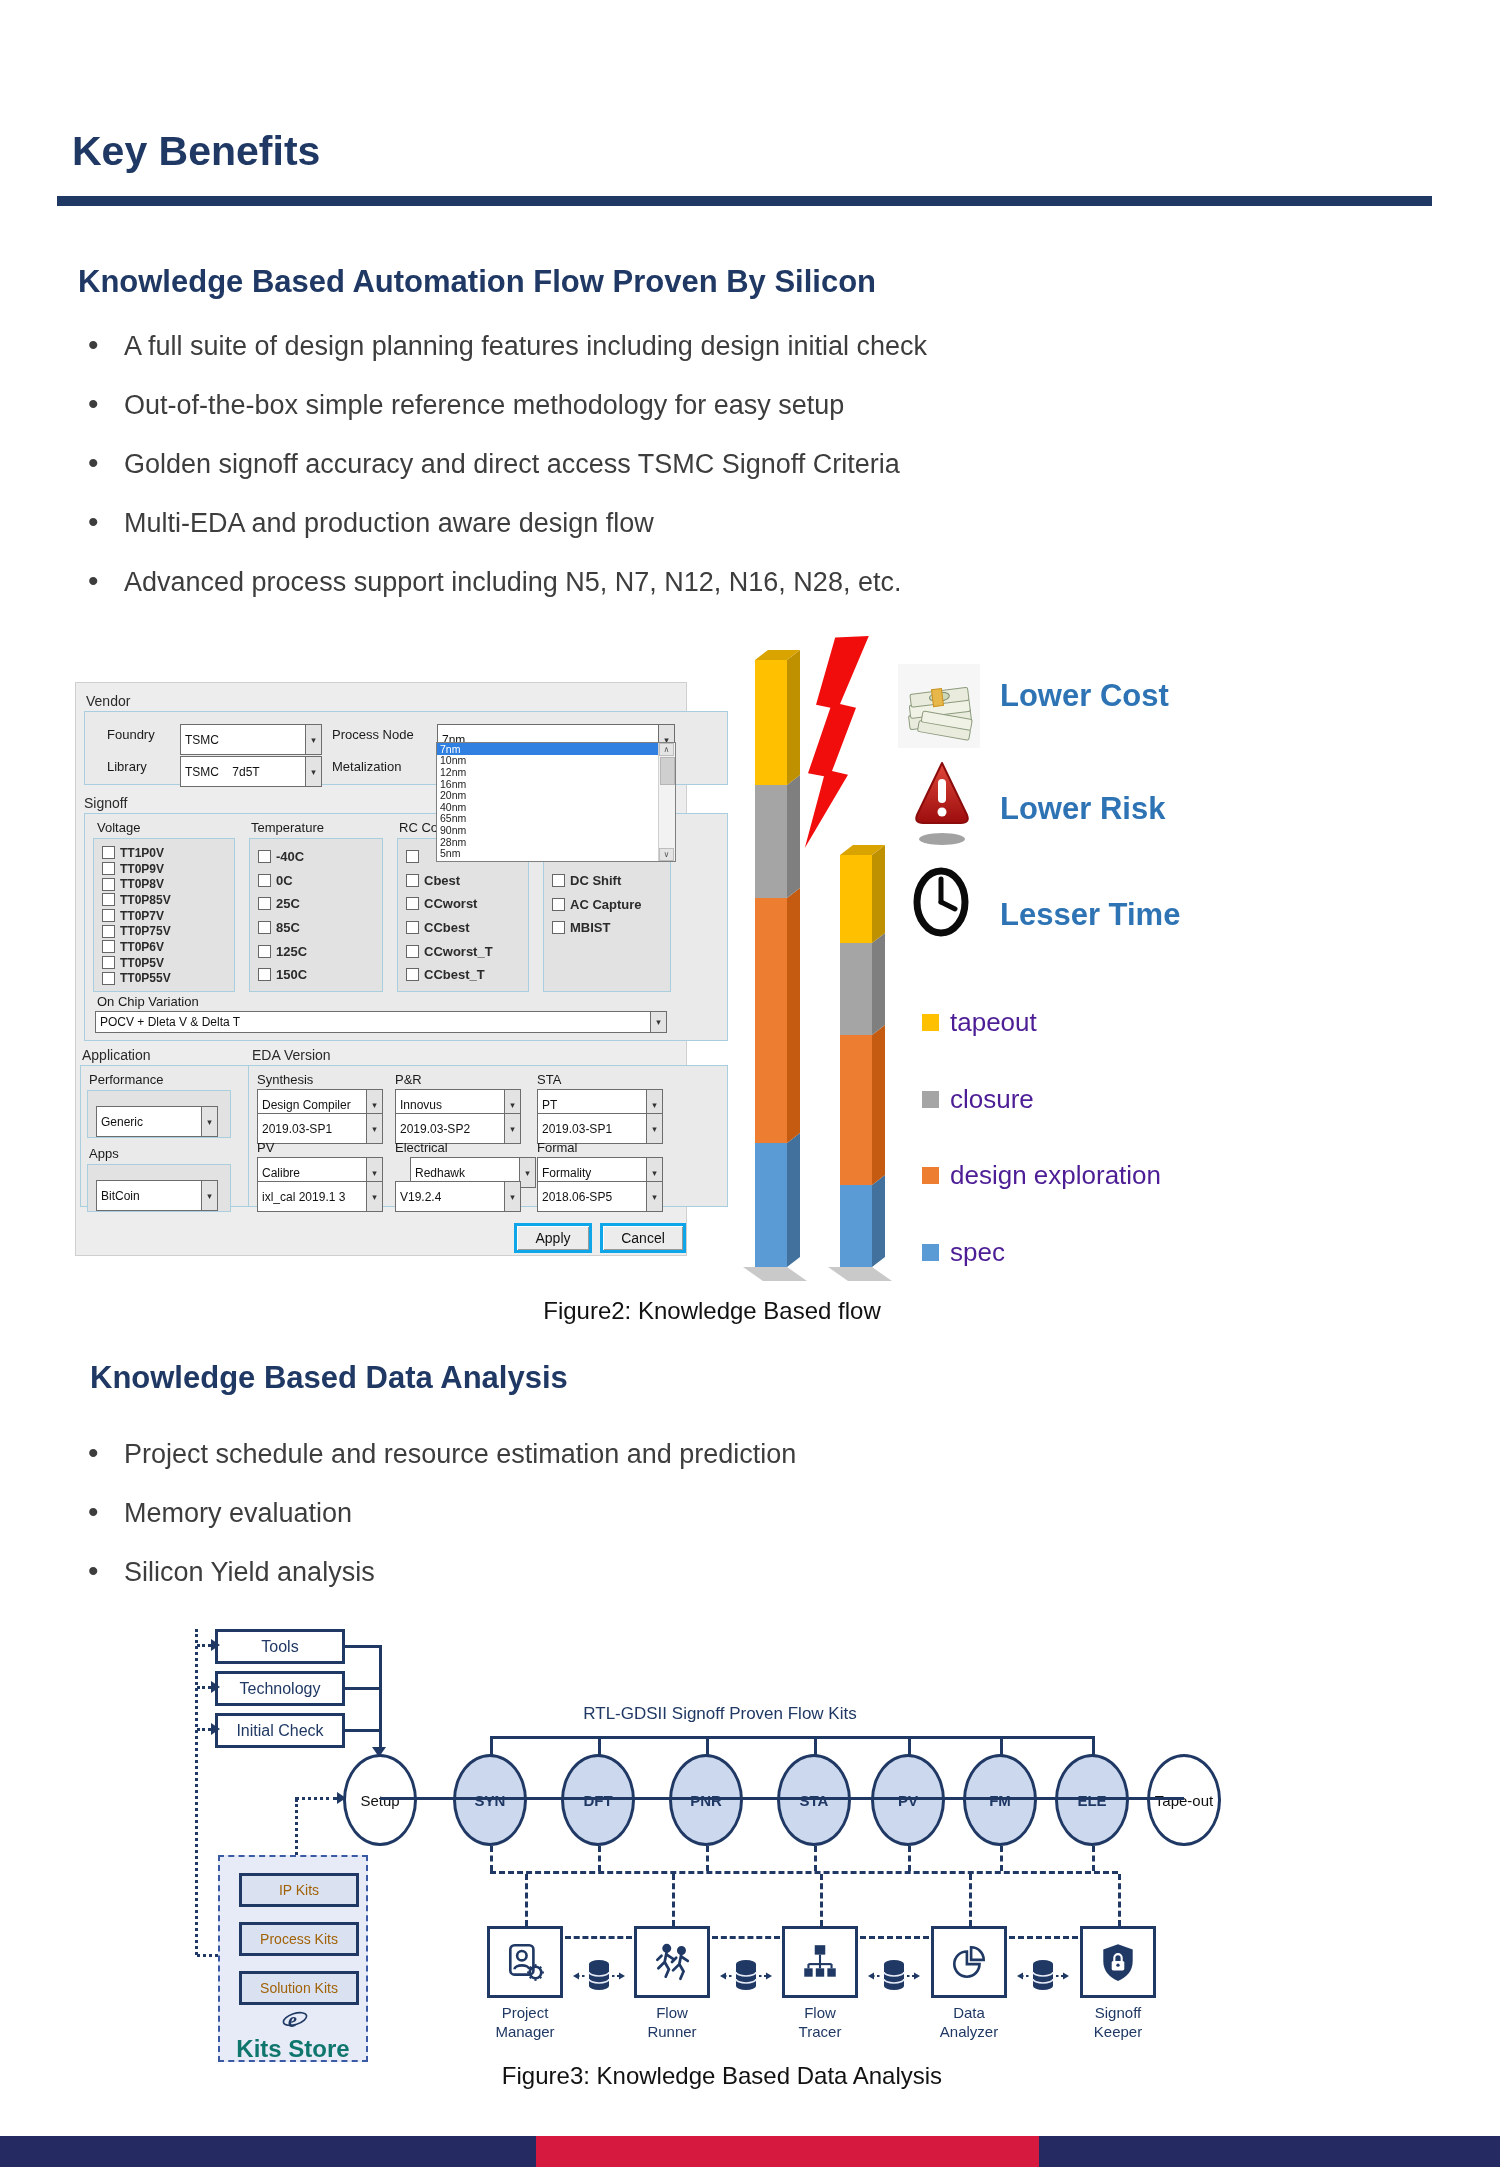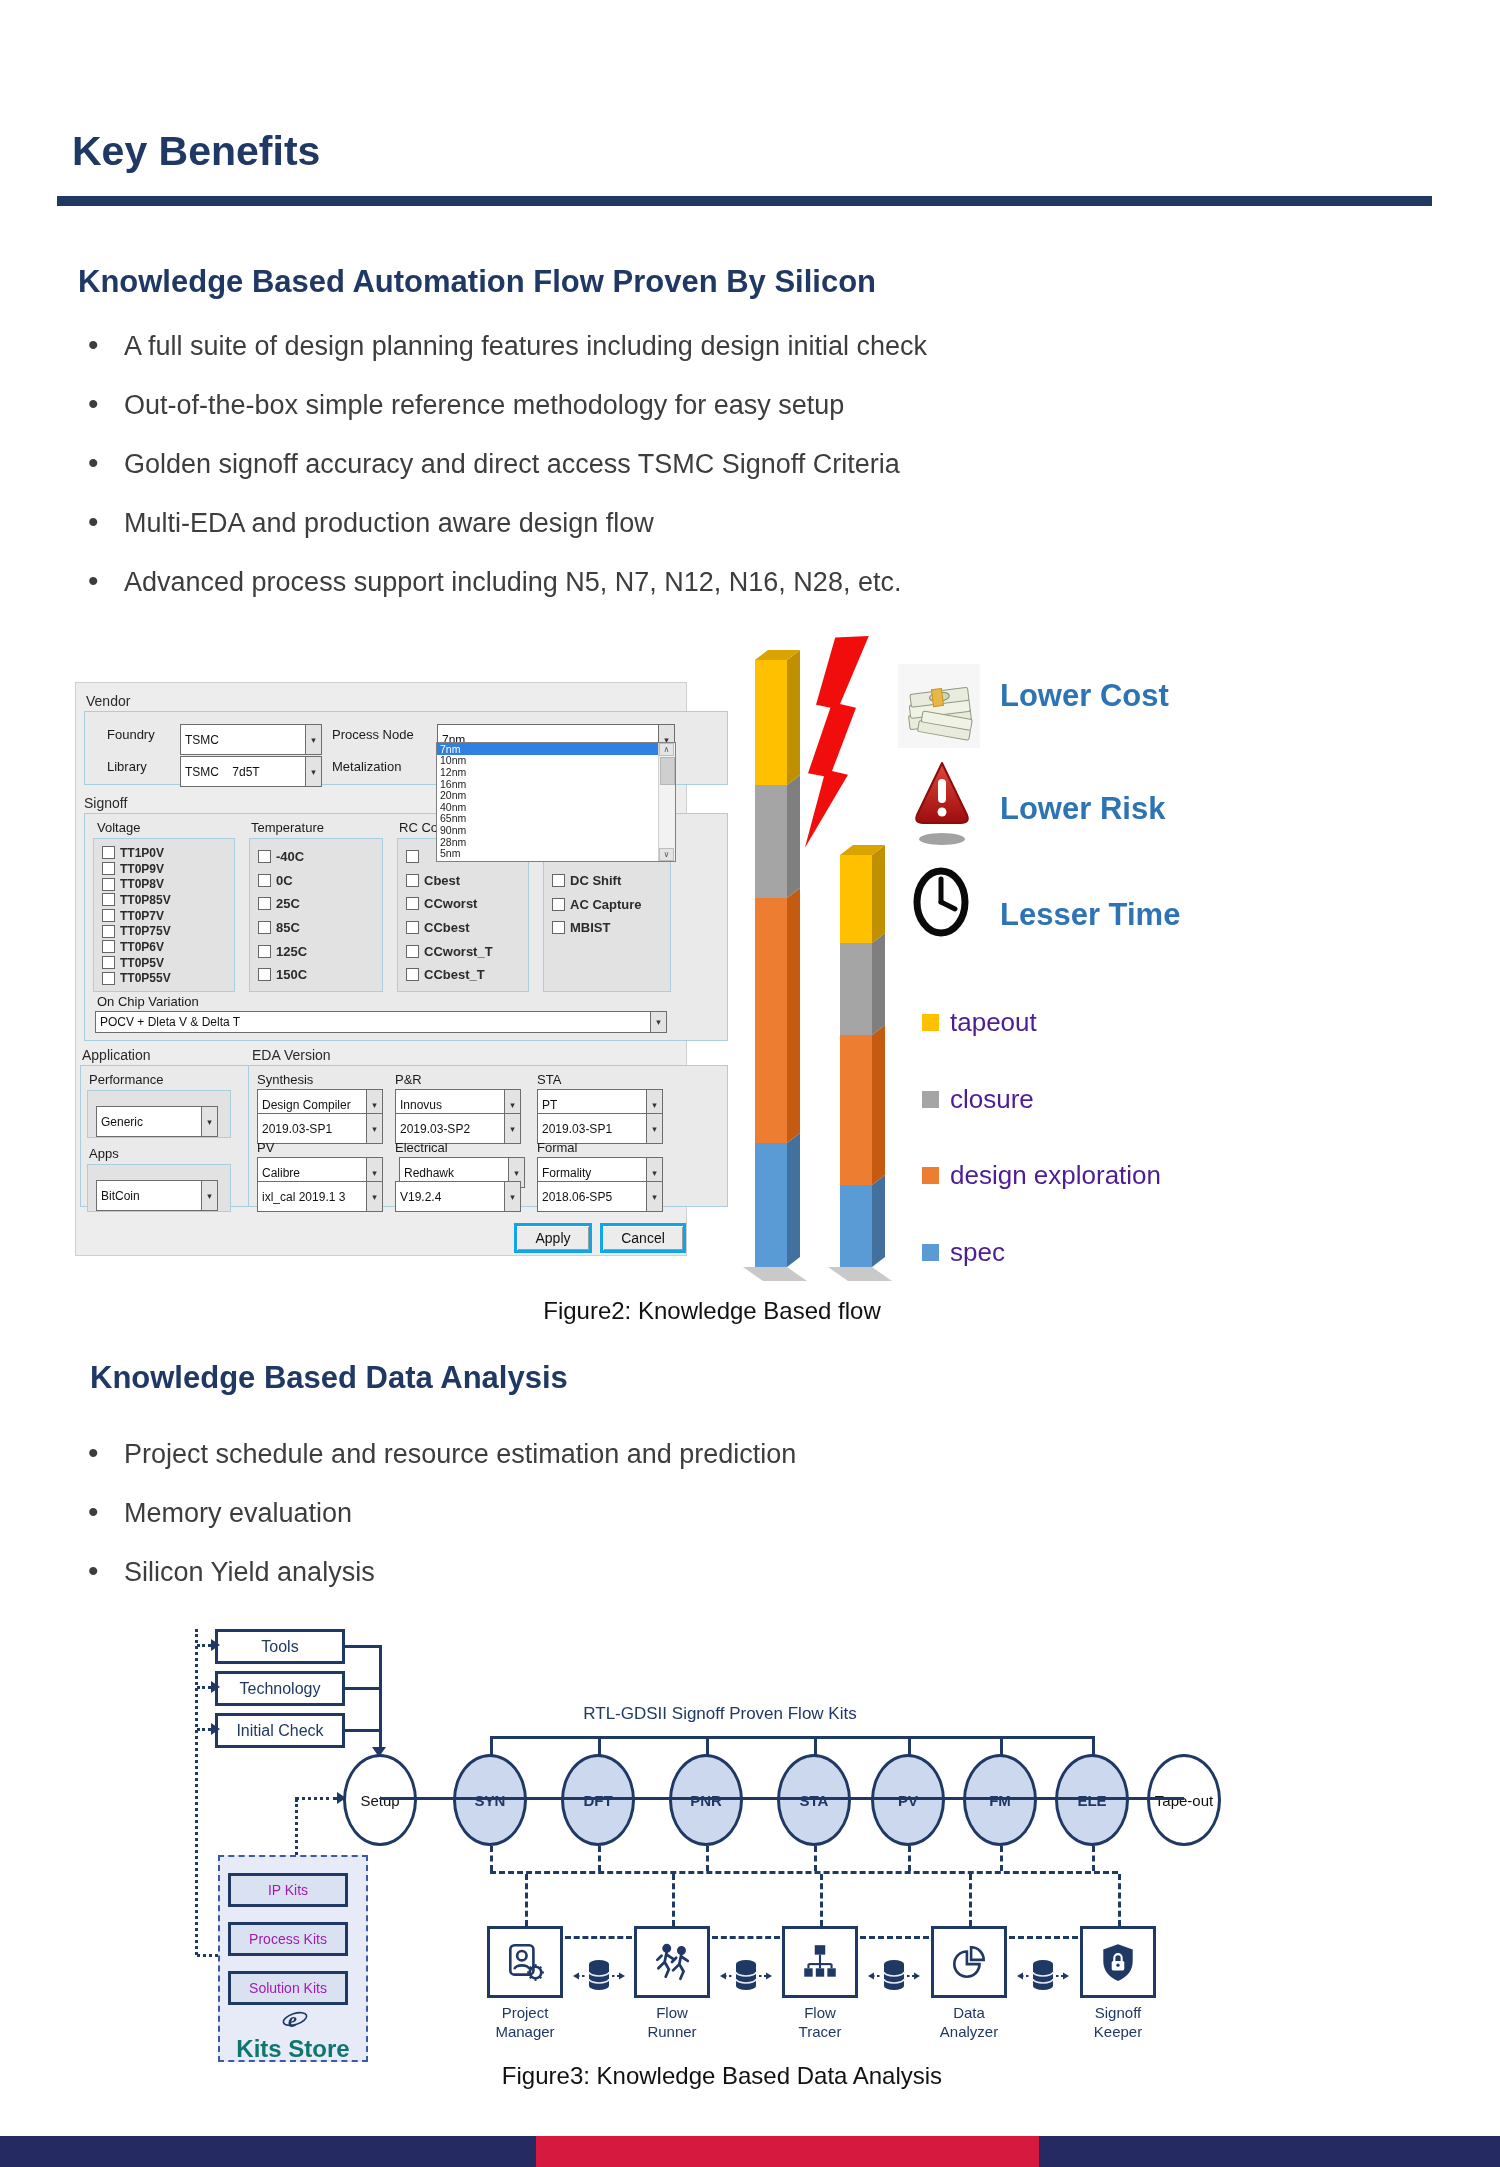--- a/index.html
+++ b/index.html
@@ -54,22 +54,22 @@
   
   .inbox{position:absolute;left:215px;width:130px;height:35px;border:3px solid #1f3864;background:#fff;
          display:flex;align-items:center;justify-content:center;font-size:16px;color:#1f3864;box-sizing:border-box;}
   #banner{position:absolute;left:430px;top:1704px;width:580px;text-align:center;font-size:17px;color:#1f3864;}
   .stage{position:absolute;top:1754px;width:74px;height:92px;border-radius:50%;border:3px solid #1f3864;
          background:#ccd8ed;display:flex;align-items:center;justify-content:center;
          font-size:15px;color:#1f3864;font-weight:bold;box-sizing:border-box;}
   .stage.white{background:#fff;color:#111;font-weight:normal;}
   #kitsbox{position:absolute;left:218px;top:1855px;width:150px;height:207px;border:2px dashed #3a5aa5;
            background:#e7ebf7;box-sizing:border-box;}
-  .kit{position:absolute;left:8px;width:120px;height:34px;border:3px solid #1f3864;background:#dae2f2;
-       display:flex;align-items:center;justify-content:center;font-size:14px;color:#a21caf;box-sizing:border-box;}
+  .kit{position:absolute;left:19px;width:120px;height:34px;border:3px solid #1f3864;background:#dae2f2;
+       display:flex;align-items:center;justify-content:center;font-size:14px;color:#a16207;box-sizing:border-box;}
   #storelabel{position:absolute;left:0;top:178px;width:100%;text-align:center;font-size:24px;font-weight:bold;color:#0f766e;}
   #elogo{position:absolute;left:62px;top:150px;}
   .tool{position:absolute;top:1926px;width:100px;text-align:center;}
   .tbox{width:76px;height:72px;margin:0 auto;border:3px solid #1f3864;background:#fff;
         display:flex;align-items:center;justify-content:center;box-sizing:border-box;}
   .tlabel{margin-top:5px;font-size:15px;color:#1f3864;line-height:19px;}
   .ln{position:absolute;}
   .dot{border-color:#1f3864;border-style:dotted;}
   .dash{border-color:#1f3864;border-style:dashed;}
   .sol{border-color:#1f3864;border-style:solid;}
@@ -304,21 +304,21 @@
             <span class="cval">Calibre</span>
             <span class="carr">▾</span>
           </div>
           <div class="combo" style="left:0;top:41px;width:126px;">
             <span class="cval">ixl_cal 2019.1 3</span>
             <span class="carr">▾</span>
           </div>
         </div>
         <div class="edacol" style="position: absolute; width: 128px; height: 62px; left: 146px; top: 74px;">
           <div class="flabel" style="left:0;top:0;">Electrical</div>
-          <div class="combo" style="left:4px;top:17px;width:126px;">
+          <div class="combo" style="left:15px;top:17px;width:126px;">
             <span class="cval">Redhawk</span>
             <span class="carr">▾</span>
           </div>
           <div class="combo" style="left:0;top:41px;width:126px;">
             <span class="cval">V19.2.4</span>
             <span class="carr">▾</span>
           </div>
         </div>
         <div class="edacol" style="position: absolute; width: 128px; height: 62px; left: 288px; top: 74px;">
           <div class="flabel" style="left:0;top:0;">Formal</div>

